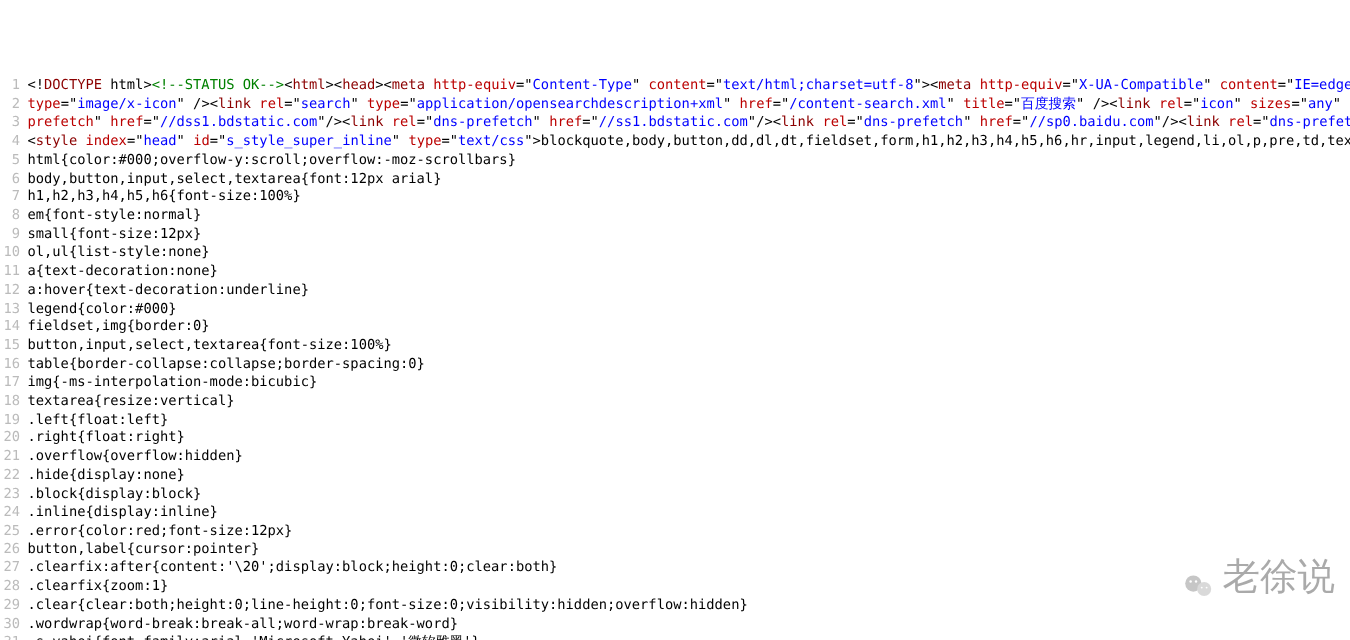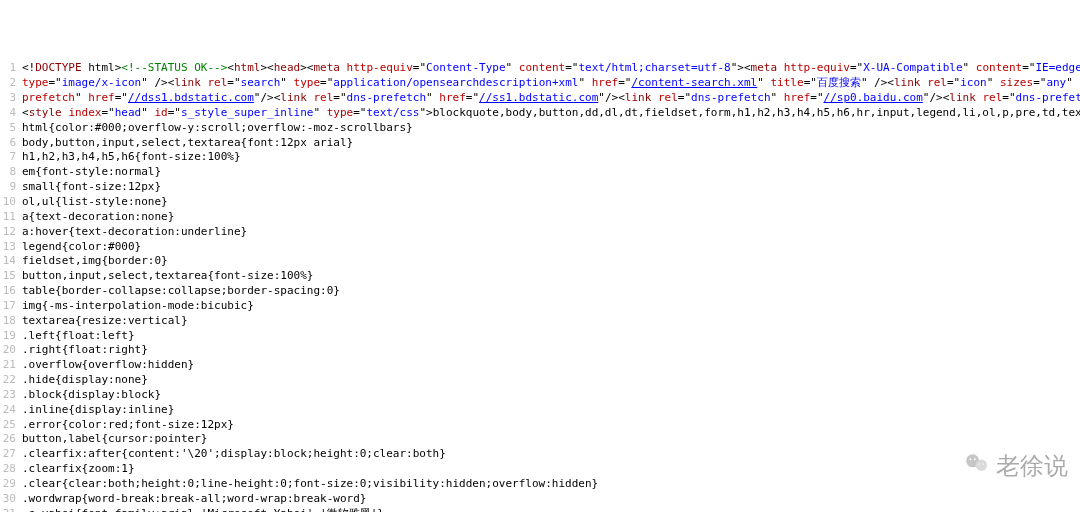--- a/index.html
+++ b/index.html
@@ -4,23 +4,23 @@
 <style>
 *{margin:0;padding:0;box-sizing:border-box}
 body{font:11px/1.35 Consolas,Menlo,monospace;background:#fff;color:#000;white-space:pre;padding:2px 0;position:relative;overflow:hidden;width:1080px;height:512px}
 .ln{display:flex}
 .gut{width:22px;text-align:right;color:#bbb;padding-right:6px;flex:0 0 22px;user-select:none}
 .code{flex:1;overflow:hidden}
 .c{color:#008000}  
 .t{color:#8b0000}  
 .a{color:#b00}     
 .v{color:#00f}     
-.u{text-decoration:underline}
+.u{}
 .sel{color:#000}
-.wm{position:absolute;right:12px;bottom:30px;display:flex;align-items:flex-start;gap:6px;opacity:.55;font-family:"Microsoft YaHei",sans-serif;font-size:24px;color:#666}
+.wm{position:absolute;right:12px;bottom:30px;display:flex;align-items:flex-end;gap:6px;opacity:.55;font-family:"Microsoft YaHei",sans-serif;font-size:30px;color:#666}
 .wm svg{width:26px;height:26px}
 </style>
 </head>
 <body>
 
 
 
 <div id="code"><div class="ln"><span class="gut">1</span><span class="code">&lt;!<span class="t">DOCTYPE</span> html&gt;<span class="c">&lt;!--STATUS OK--&gt;</span>&lt;<span class="t">html</span>&gt;&lt;<span class="t">head</span>&gt;&lt;<span class="t">meta</span> <span class="a">http-equiv</span>="<span class="v">Content-Type</span>" <span class="a">content</span>="<span class="v">text/html;charset=utf-8</span>"&gt;&lt;<span class="t">meta</span> <span class="a">http-equiv</span>="<span class="v">X-UA-Compatible</span>" <span class="a">content</span>="<span class="v">IE=edge,chrome=1</span>"&gt;&lt; ="" =""&gt;&lt; ="</span></div><div class="ln"><span class="gut">2</span><span class="code"><span class="a">type</span>="<span class="v">image/x-icon</span>" /&gt;&lt;<span class="t">link</span> <span class="a">rel</span>="<span class="v">search</span>" <span class="a">type</span>="<span class="v">application/opensearchdescription+xml</span>" <span class="a">href</span>="<span class="v u">/content-search.xml</span>" <span class="a">title</span>="<span class="v">百度搜索</span>" /&gt;&lt;<span class="t">link</span> <span class="a">rel</span>="<span class="v">icon</span>" <span class="a">sizes</span>="<span class="v">any</span>" <span class="a">mask</span> ="</span></div><div class="ln"><span class="gut">3</span><span class="code"><span class="a">prefetch</span>" <span class="a">href</span>="<span class="v u">//dss1.bdstatic.com</span>"/&gt;&lt;<span class="t">link</span> <span class="a">rel</span>="<span class="v">dns-prefetch</span>" <span class="a">href</span>="<span class="v u">//ss1.bdstatic.com</span>"/&gt;&lt;<span class="t">link</span> <span class="a">rel</span>="<span class="v">dns-prefetch</span>" <span class="a">href</span>="<span class="v u">//sp0.baidu.com</span>"/&gt;&lt;<span class="t">link</span> <span class="a">rel</span>="<span class="v">dns-prefetch</span>" =""/&gt;&lt; ="" ="</span></div><div class="ln"><span class="gut">4</span><span class="code">&lt;<span class="t">style</span> <span class="a">index</span>="<span class="v">head</span>" <span class="a">id</span>="<span class="v">s_style_super_inline</span>" <span class="a">type</span>="<span class="v">text/css</span>"&gt;<span class="sel">blockquote,body,button,dd,dl,dt,fieldset,form,h1,h2,h3,h4,h5,h6,hr,input,legend,li,ol,p,pre,td,textarea,th,ul{margin:0;padding:0}</span></span></div><div class="ln"><span class="gut">5</span><span class="code"><span class="sel">html{color:#000;overflow-y:scroll;overflow:-moz-scrollbars}</span></span></div><div class="ln"><span class="gut">6</span><span class="code"><span class="sel">body,button,input,select,textarea{font:12px arial}</span></span></div><div class="ln"><span class="gut">7</span><span class="code"><span class="sel">h1,h2,h3,h4,h5,h6{font-size:100%}</span></span></div><div class="ln"><span class="gut">8</span><span class="code"><span class="sel">em{font-style:normal}</span></span></div><div class="ln"><span class="gut">9</span><span class="code"><span class="sel">small{font-size:12px}</span></span></div><div class="ln"><span class="gut">10</span><span class="code"><span class="sel">ol,ul{list-style:none}</span></span></div><div class="ln"><span class="gut">11</span><span class="code"><span class="sel">a{text-decoration:none}</span></span></div><div class="ln"><span class="gut">12</span><span class="code"><span class="sel">a:hover{text-decoration:underline}</span></span></div><div class="ln"><span class="gut">13</span><span class="code"><span class="sel">legend{color:#000}</span></span></div><div class="ln"><span class="gut">14</span><span class="code"><span class="sel">fieldset,img{border:0}</span></span></div><div class="ln"><span class="gut">15</span><span class="code"><span class="sel">button,input,select,textarea{font-size:100%}</span></span></div><div class="ln"><span class="gut">16</span><span class="code"><span class="sel">table{border-collapse:collapse;border-spacing:0}</span></span></div><div class="ln"><span class="gut">17</span><span class="code"><span class="sel">img{-ms-interpolation-mode:bicubic}</span></span></div><div class="ln"><span class="gut">18</span><span class="code"><span class="sel">textarea{resize:vertical}</span></span></div><div class="ln"><span class="gut">19</span><span class="code"><span class="sel">.left{float:left}</span></span></div><div class="ln"><span class="gut">20</span><span class="code"><span class="sel">.right{float:right}</span></span></div><div class="ln"><span class="gut">21</span><span class="code"><span class="sel">.overflow{overflow:hidden}</span></span></div><div class="ln"><span class="gut">22</span><span class="code"><span class="sel">.hide{display:none}</span></span></div><div class="ln"><span class="gut">23</span><span class="code"><span class="sel">.block{display:block}</span></span></div><div class="ln"><span class="gut">24</span><span class="code"><span class="sel">.inline{display:inline}</span></span></div><div class="ln"><span class="gut">25</span><span class="code"><span class="sel">.error{color:red;font-size:12px}</span></span></div><div class="ln"><span class="gut">26</span><span class="code"><span class="sel">button,label{cursor:pointer}</span></span></div><div class="ln"><span class="gut">27</span><span class="code"><span class="sel">.clearfix:after{content:'\20';display:block;height:0;clear:both}</span></span></div><div class="ln"><span class="gut">28</span><span class="code"><span class="sel">.clearfix{zoom:1}</span></span></div><div class="ln"><span class="gut">29</span><span class="code"><span class="sel">.clear{clear:both;height:0;line-height:0;font-size:0;visibility:hidden;overflow:hidden}</span></span></div><div class="ln"><span class="gut">30</span><span class="code"><span class="sel">.wordwrap{word-break:break-all;word-wrap:break-word}</span></span></div><div class="ln"><span class="gut">31</span><span class="code"><span class="sel">.s-yahei{font-family:arial,'Microsoft Yahei','微软雅黑'}</span></span></div></div>
 
 <div class="wm">

